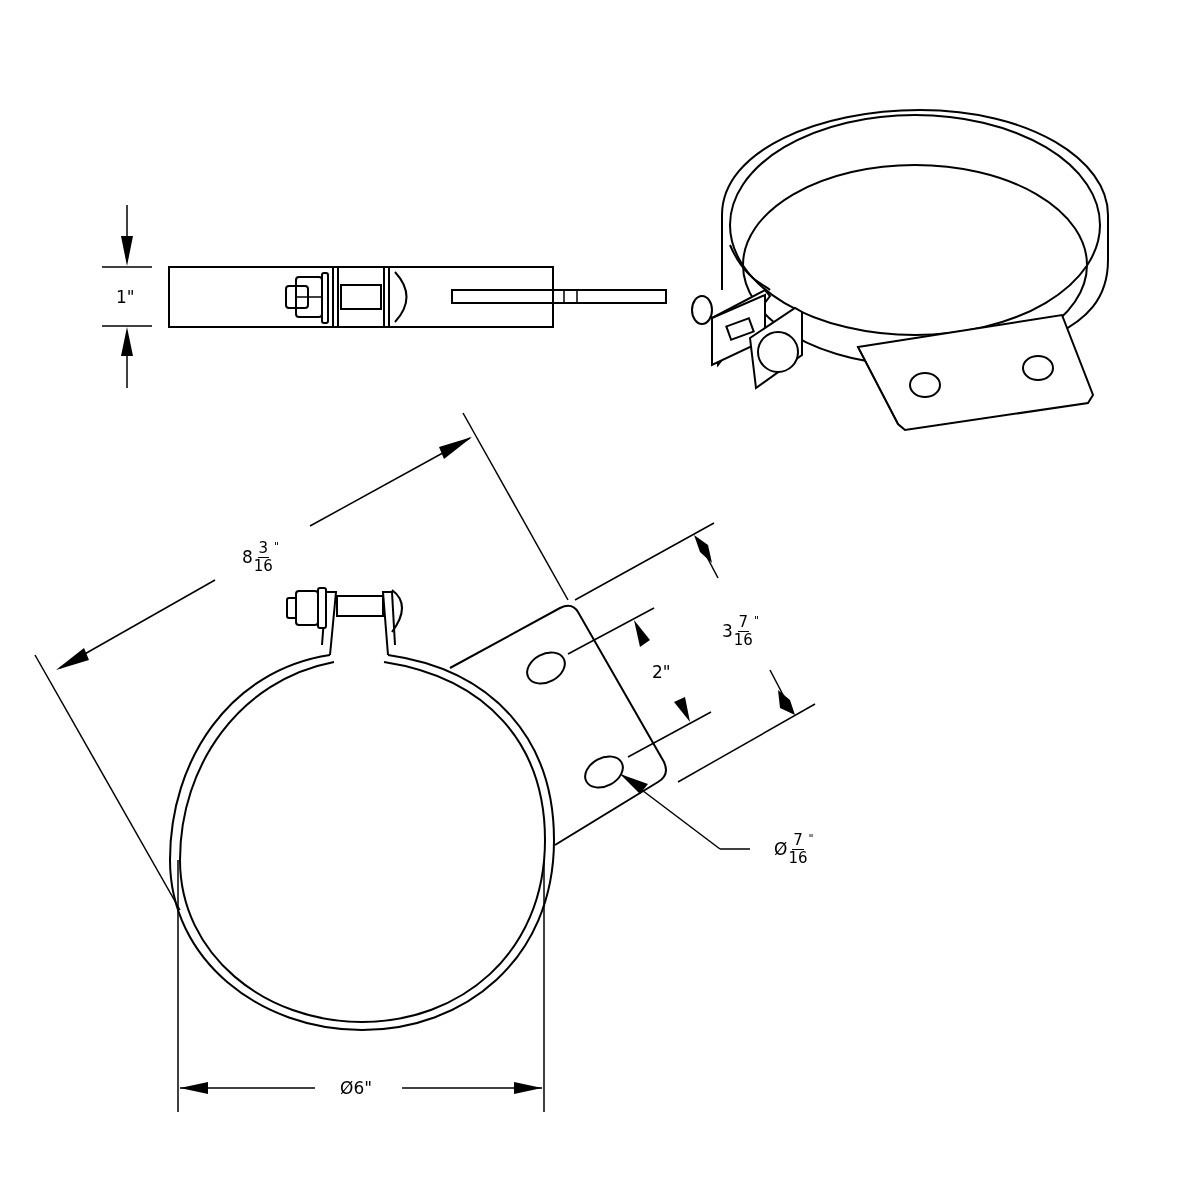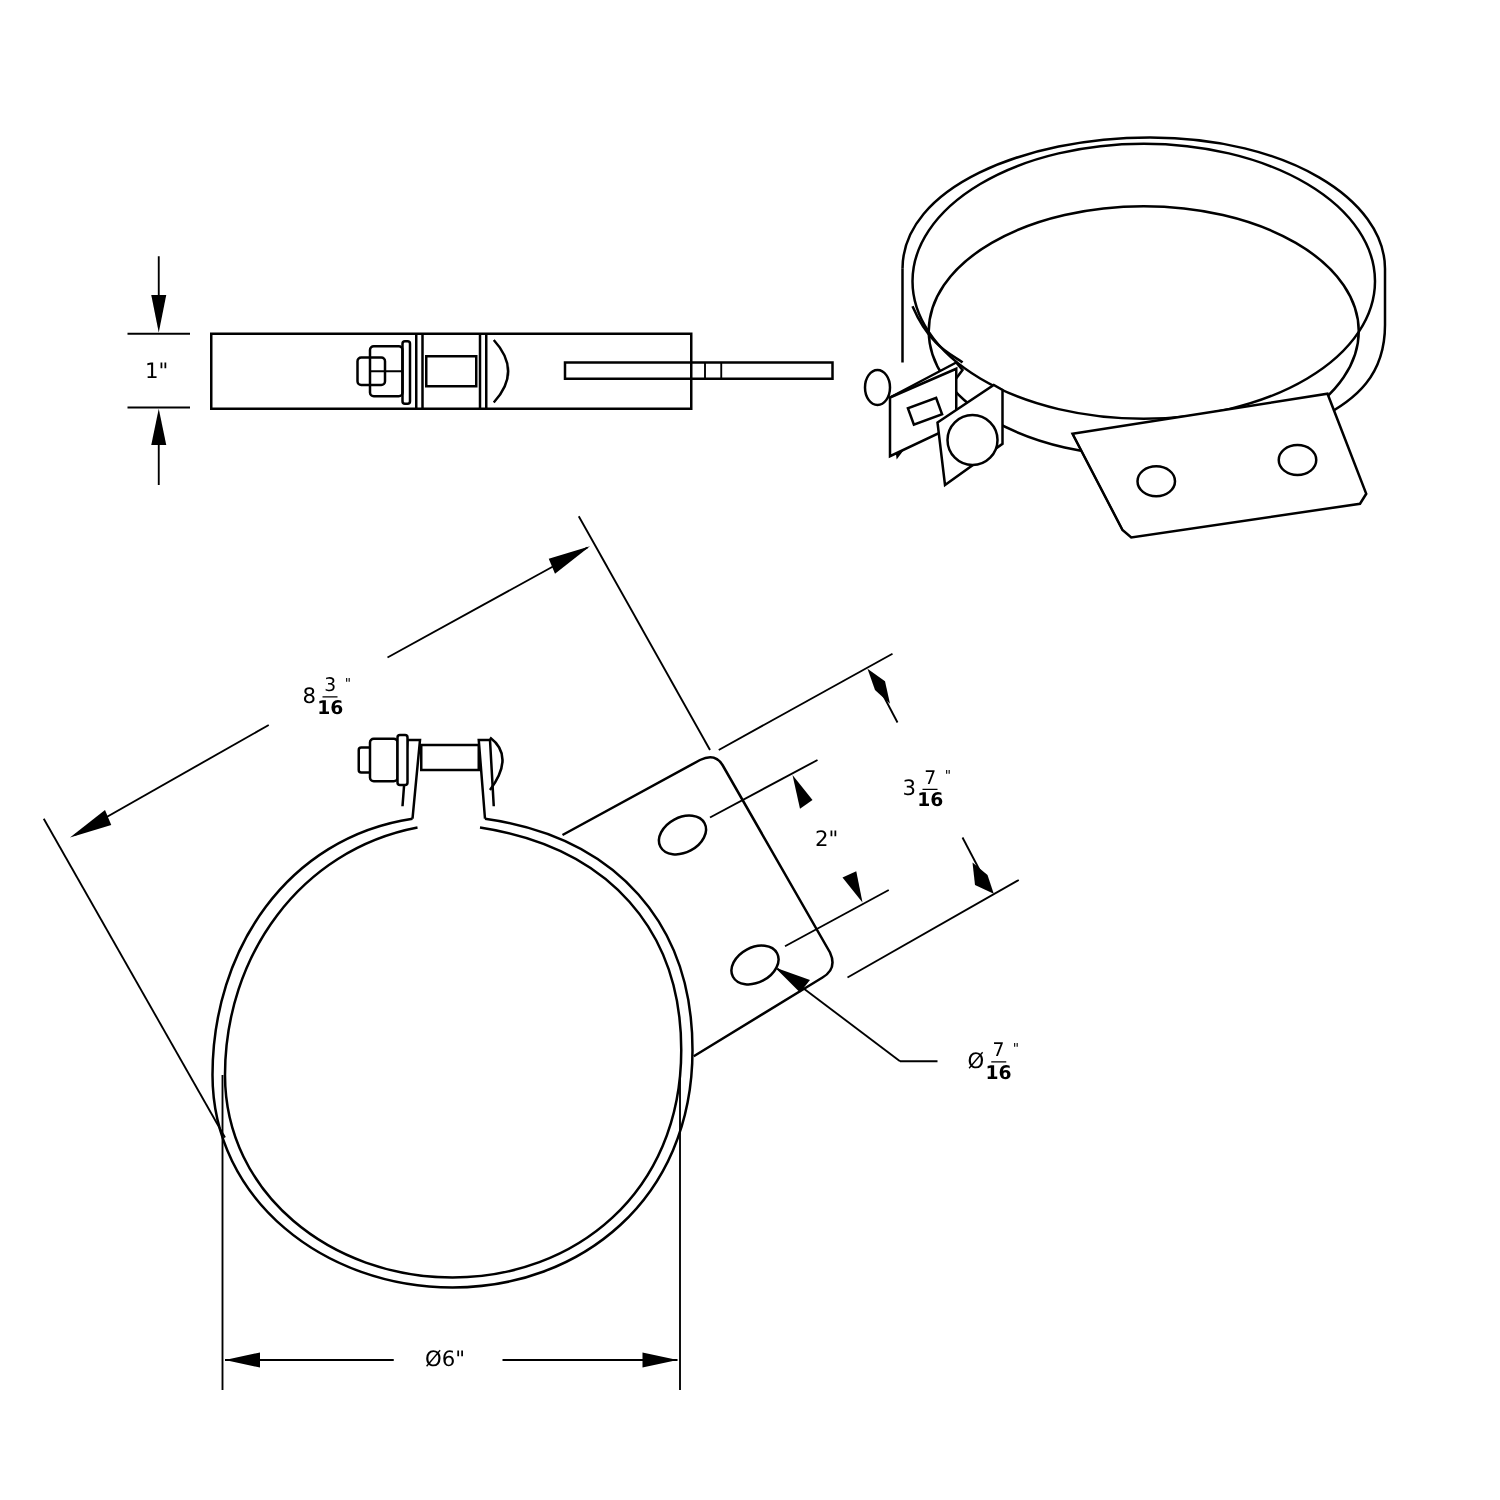--- a/index.html
+++ b/index.html
@@ -5,21 +5,21 @@
     html, body { margin: 0; padding: 0; background: #ffffff; }
     body { width: 1200px; height: 1200px; position: relative; overflow: hidden; font-family: "DejaVu Sans", sans-serif; }
     svg { position: absolute; left: 0; top: 0; }
     .ln { stroke: #000; stroke-width: 2; fill: none; }
     .thin { stroke: #000; stroke-width: 1.5; fill: none; }
     .wf { fill: #fff; stroke: #000; stroke-width: 2; }
     .ah { fill: #000; stroke: none; }
     .lbl { position: absolute; color: #000; font-size: 17px; line-height: 1; white-space: nowrap; }
     .frac { display: inline-flex; flex-direction: column; align-items: center; vertical-align: middle; font-size: 15px; line-height: 1; margin: 0 1px; }
     .frac .num { border-bottom: 1.6px solid #000; padding: 0 1px 1px 1px; }
-    .frac .den { padding-top: 1px; font-weight: bold; }
+    .frac .den { padding-top: 1px; }
     .inch { font-size: 11px; vertical-align: top; }
   </style>
 </head>
 <body>
 
 <svg width="1200" height="1200" viewBox="0 0 1200 1200">
 
   <g>
 
     <line class="thin" x1="102" y1="267" x2="152" y2="267"></line>

